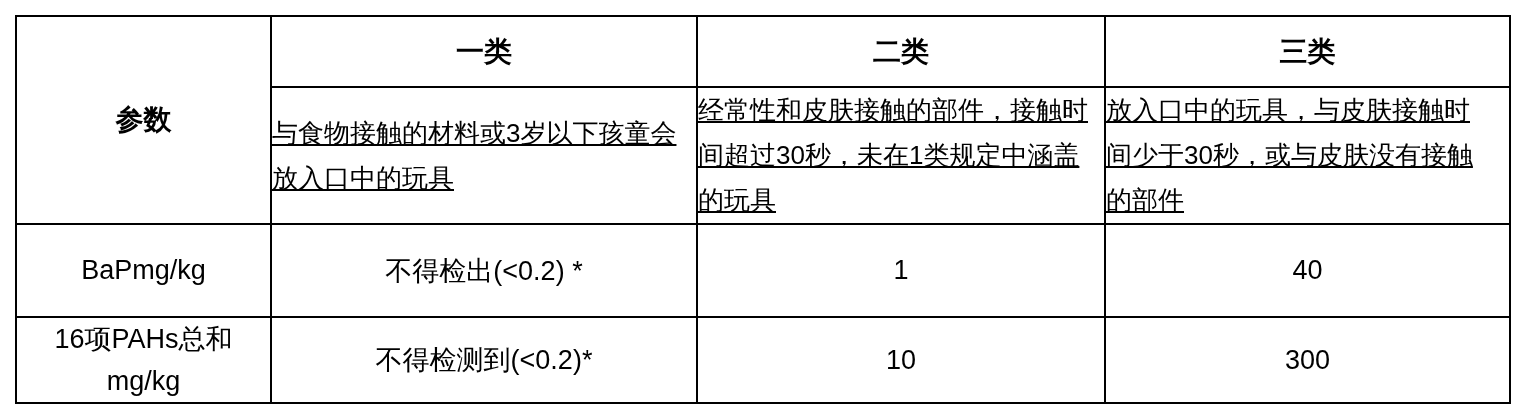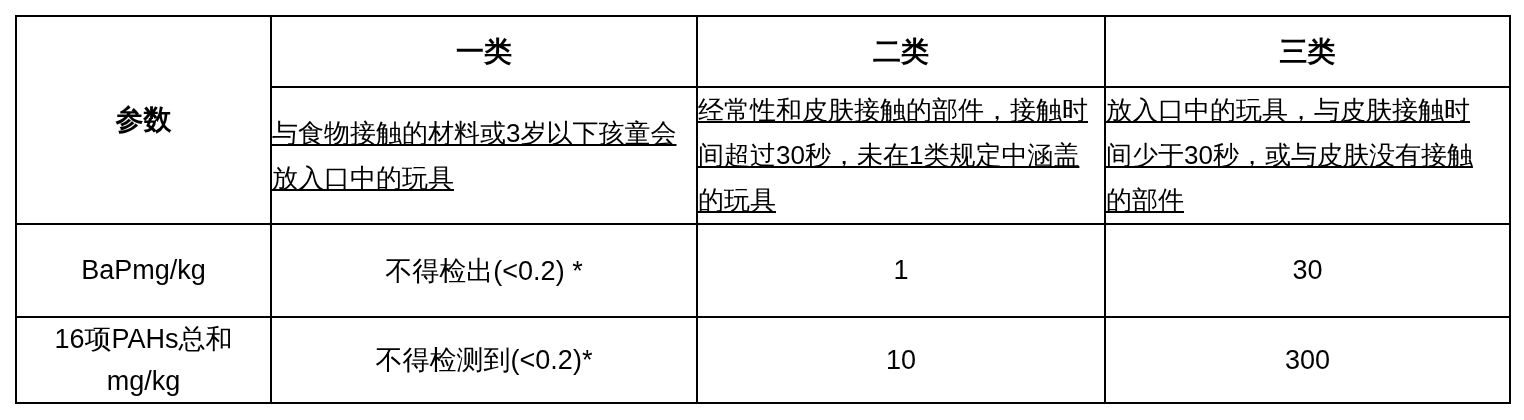--- a/index.html
+++ b/index.html
@@ -80,21 +80,21 @@
 间超过30秒，未在1类规定中涵盖
 的玩具</td>
       <td class="desc">放入口中的玩具，与皮肤接触时
 间少于30秒，或与皮肤没有接触
 的部件</td>
     </tr>
     <tr class="r-data1">
       <td class="vcell">BaPmg/kg</td>
       <td class="vcell">不得检出(&lt;0.2) *</td>
       <td class="vcell">1</td>
-      <td class="vcell">30</td>
+      <td class="vcell">40</td>
     </tr>
     <tr class="r-data2">
       <td class="pcell">16项PAHs总和
 mg/kg</td>
       <td class="vcell">不得检测到(&lt;0.2)*</td>
       <td class="vcell">10</td>
       <td class="vcell">300</td>
     </tr>
   </tbody>
 </table>

